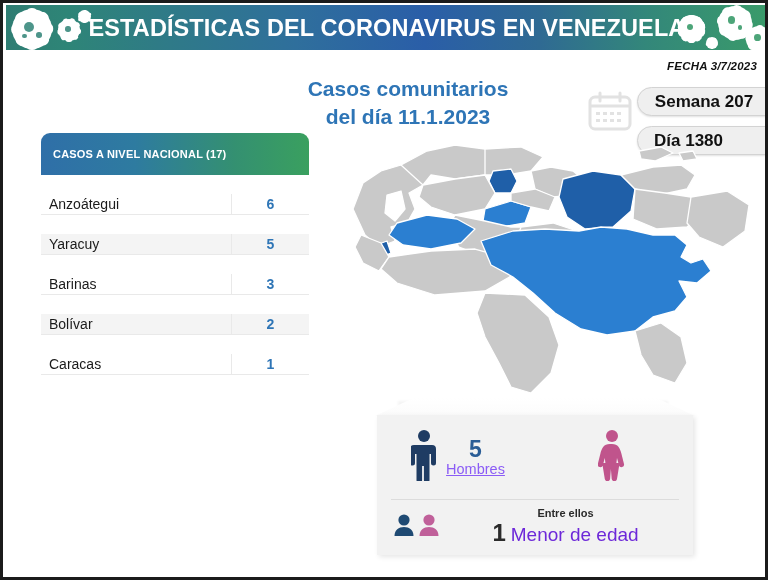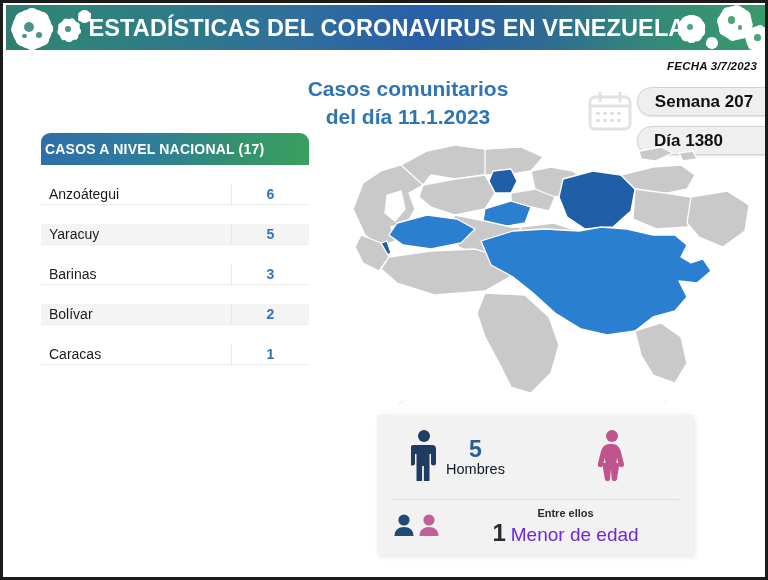--- a/index.html
+++ b/index.html
@@ -138,28 +138,28 @@
     padding-left: 16px;
   }
 
   
   #table-card {
     position: absolute;
     left: 38px; top: 130px;
     width: 268px;
   }
   #table-head {
-    height: 32px;
+    height: 42px;
     background: linear-gradient(90deg, #2f6fa8 0%, #2e7ba0 35%, #349071 72%, #3aa05f 100%);
     border-radius: 9px 9px 0 0;
     display: flex;
     align-items: center;
-    padding-left: 4px;
+    padding-left: 12px;
     color: #ffffff;
-    font-size: 14px;
+    font-size: 11px;
     font-weight: bold;
     letter-spacing: 0.2px;
   }
   .trow {
     display: flex;
     align-items: center;
     height: 21px;
     border-bottom: 1px solid #e9e9e9;
     background: #ffffff;
     margin-top: 19px;
@@ -231,21 +231,21 @@
     font-size: 23px;
     font-weight: bold;
     display: block;
   }
   .gender-lbl {
     font-size: 14.5px;
     display: block;
     margin-top: 1px;
   }
   .men .gender-num { color: #2a5d96; }
-  .men .gender-lbl { color: #0f172a; }
+  .men .gender-lbl { color: #8b5cf6; text-decoration: underline; }
   .women .gender-num { color: #e0348f; }
   .women .gender-lbl { color: #d4459b; }
 
   #gender-div {
     height: 1px;
     background: #dcdcdc;
     margin: 0 14px;
   }
   #gender-bottom {
     display: flex;

